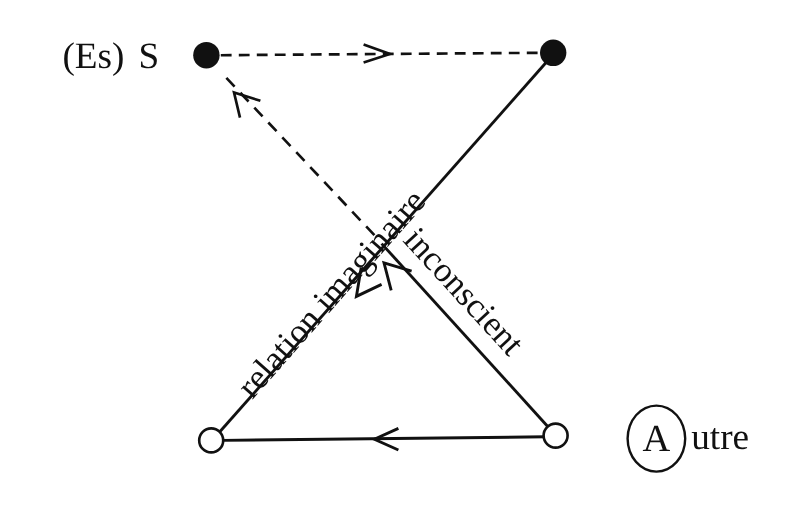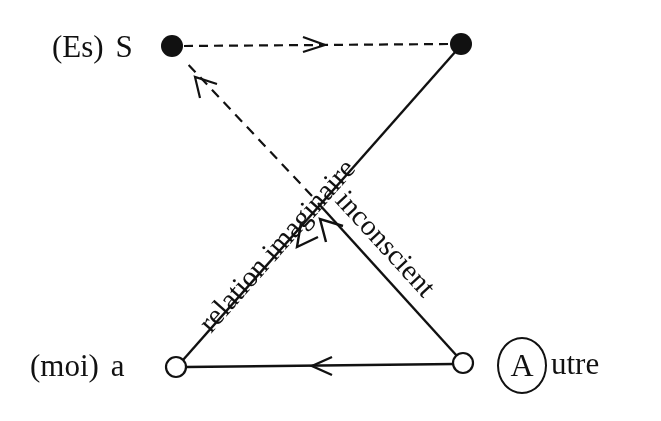--- a/index.html
+++ b/index.html
@@ -35,24 +35,20 @@
     <circle cx="176" cy="367" r="10" fill="#fff" stroke="#111" stroke-width="2.2"></circle>
     <circle cx="463" cy="363" r="10" fill="#fff" stroke="#111" stroke-width="2.2"></circle>
   </svg>
 
   <div class="lbl" style="left:52px; top:31px;">
     <span>(Es)</span>
     <span style="margin-left:4px;">S</span>
   </div>
 
 
-  <div class="lbl" style="left:30px; top:350px;">
-    <span>(moi)</span>
-    <span style="margin-left:4px;">a</span>
-  </div>
 
-  <div class="lbl" style="left:497px; top:337px;">
+  <div class="lbl" style="left:522px; top:337px;">
     <span class="circled" style="width:50px;height:57px;line-height:52px;font-size:32px;">A</span><span style="margin-left:4px;position:relative;top:-2px;">utre</span>
   </div>
 
   <div class="edge-lbl" style="left:193px; top:318px; transform:rotate(-48.5deg);">relation imaginaire</div>
   <div class="edge-lbl" style="left:352px; top:185px; transform:rotate(47.5deg);">inconscient</div>
 </div>
 
 </body></html>

